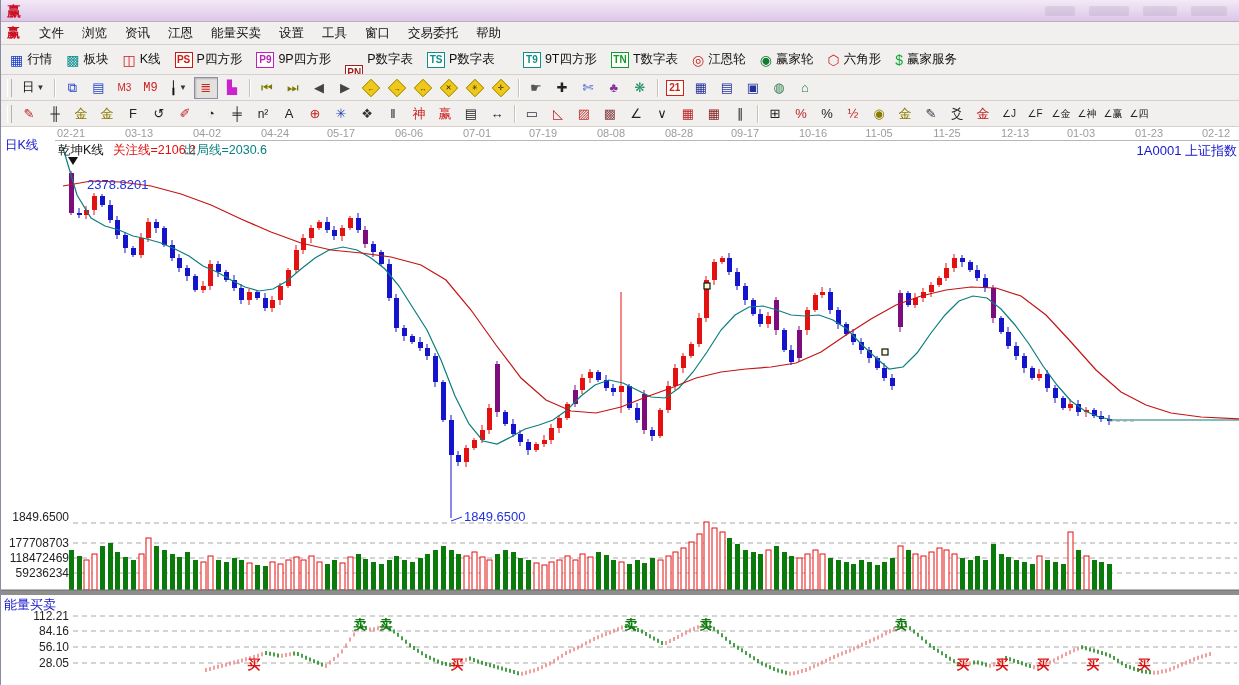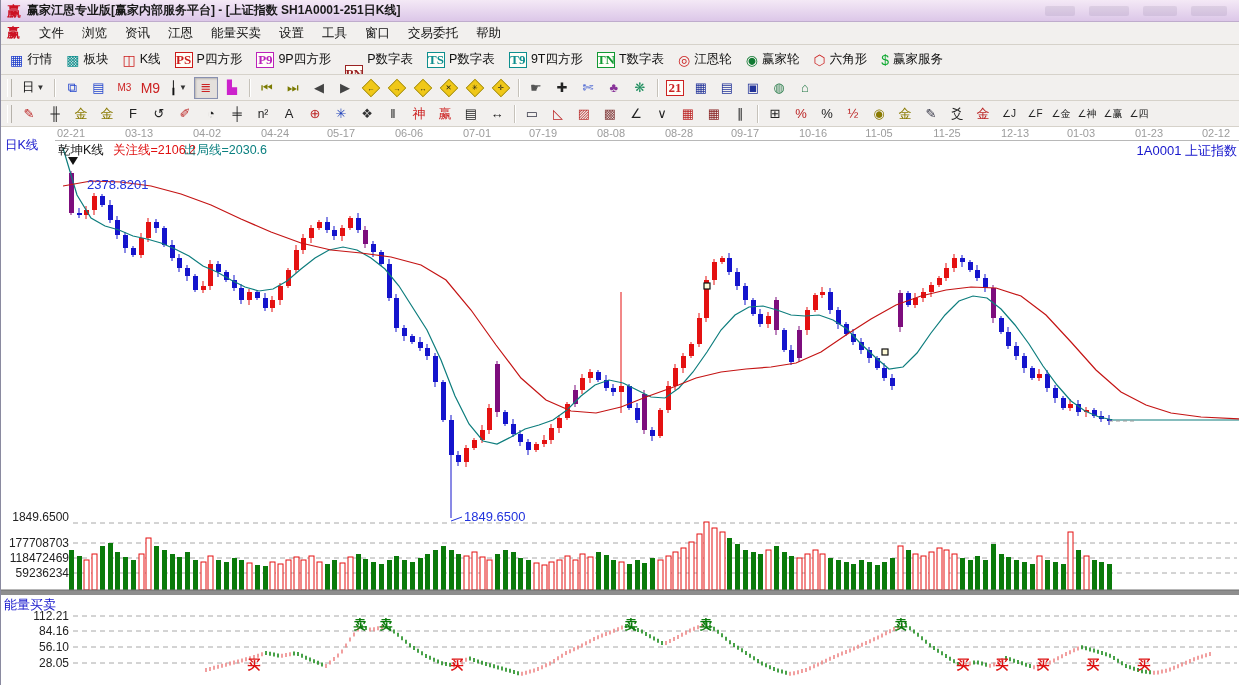--- a/index.html
+++ b/index.html
@@ -14,35 +14,34 @@
   .mitem{padding:2px 9px;cursor:default;}
   .toolbar{background:#f2f0ee;border-bottom:1px solid #d6d2ca;display:flex;align-items:center;padding:0 2px;box-sizing:border-box;overflow:hidden;white-space:nowrap;}
   .tb1{height:30px;}
   .tb2{height:26px;}
   .tb3{height:26px;}
   .grip{width:3px;height:18px;border-left:1px solid #fff;border-right:1px solid #b6b2aa;margin:0 4px;}
   .vsep{width:1px;height:18px;background:#c6c2ba;margin:0 4px;box-shadow:1px 0 0 #fff;}
   .tbtn1{display:inline-flex;align-items:center;gap:4px;padding:2px 6px;font-size:12.5px;color:#111;border:1px solid transparent;cursor:default;}
   .gbtn{display:inline-flex;align-items:center;justify-content:center;width:22px;height:20px;font-size:13px;border:1px solid transparent;margin:0 1px;cursor:default;}
   .gbtn.sel{border:1px solid #8890b0;background:#e4e0dc;box-shadow:inset 1px 1px 2px rgba(0,0,0,.2);}
-  .badge{display:inline-flex;align-items:center;justify-content:center;width:16px;height:14px;font-size:13px;font-weight:bold;background:#fffef8;border:1px solid currentColor;line-height:1;font-family:Liberation Serif, serif;}
+  .badge{display:inline-flex;align-items:center;justify-content:center;width:16px;height:14px;font-size:10px;font-weight:bold;background:#fffef8;border:1px solid currentColor;line-height:1;}
   .dia{width:14px;height:14px;background:#f0c818;border:1px solid #8a7a10;transform:rotate(45deg) scale(.82);display:inline-flex;align-items:center;justify-content:center;}
   .dia span{transform:rotate(-45deg);font-size:9px;color:#1a1a1a;font-weight:bold;line-height:1;}
   .lblbtn{display:inline-flex;align-items:center;gap:2px;padding:1px 5px;font-size:12.5px;border:1px solid transparent;color:#111;}
   .caret{font-size:8px;color:#333;}
   .chart-area{height:514px;background:#fff;position:relative;}
   svg{display:block;font-family:inherit;}
 </style>
 </head>
 <body>
 
 <div class="window">
   <div class="titlebar">
     <span class="logo">赢</span>
-    <span class="ttl">赢家江恩专业版[赢家内部服务平台] - [上证指数  SH1A0001-251日K线]</span>
     <span class="winghost">
       <i style="width:30px"></i>
       <i style="width:40px"></i>
       <i style="width:34px"></i>
       <i style="width:36px"></i>
     </span>
   </div>
   <div class="menubar">
     <span class="logo">赢</span>
   <span class="mitem">文件</span>
@@ -79,21 +78,21 @@
       </span>
       <span class="tbtn1">
         <span class="badge" style="color: rgb(153, 34, 34); margin-top: 27px;">PN</span>
         <span>P数字表</span>
       </span>
       <span class="tbtn1">
         <span class="badge" style="color: rgb(14, 143, 143);">TS</span>
         <span>P数字表</span>
       </span>
       <span class="tbtn1">
-        <span class="badge" style="color: rgb(14, 143, 143);">T9</span>
+        <span class="badge" style="color: rgb(14, 143, 143); margin-left: 14px;">T9</span>
         <span>9T四方形</span>
       </span>
       <span class="tbtn1">
         <span class="badge" style="color: rgb(17, 153, 51);">TN</span>
         <span>T数字表</span>
       </span>
       <span class="tbtn1">
         <span style="color: rgb(204, 34, 34); font-size: 14px;">◎</span>
         <span>江恩轮</span>
       </span>
@@ -120,21 +119,21 @@
       <span class="gbtn">
         <span style="color: rgb(34, 68, 204);">⧉</span>
       </span>
       <span class="gbtn">
         <span style="color: rgb(34, 68, 204);">▤</span>
       </span>
       <span class="gbtn">
         <span style="color: rgb(204, 34, 34); font-size: 10px;">M3</span>
       </span>
       <span class="gbtn">
-        <span style="color: rgb(204, 34, 34); font-size: 14px;">M9</span>
+        <span style="color: rgb(204, 34, 34); font-size: 12px; font-family: Liberation Mono, monospace;">M9</span>
       </span>
       <span class="lblbtn">
         <span>╽</span>
         <span class="caret">▼</span>
       </span>
       <span class="gbtn sel">
         <span style="color: rgb(204, 34, 34);">≣</span>
       </span>
       <span class="gbtn">
         <span style="color: rgb(204, 34, 204);">▙</span>

